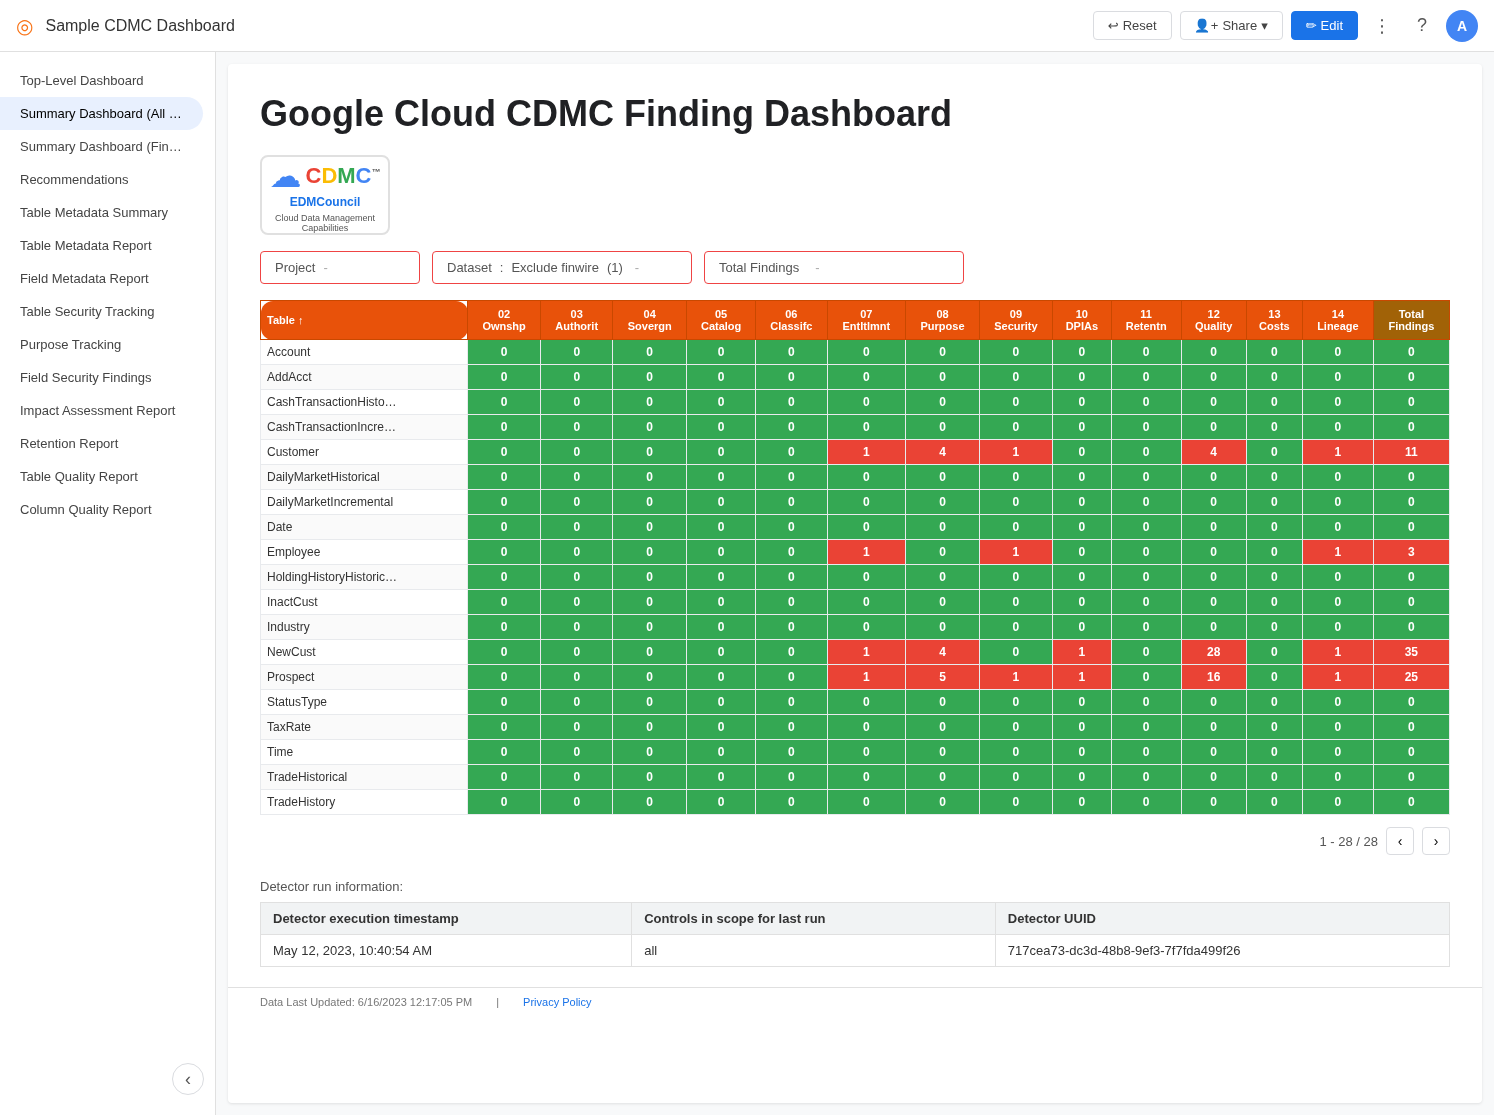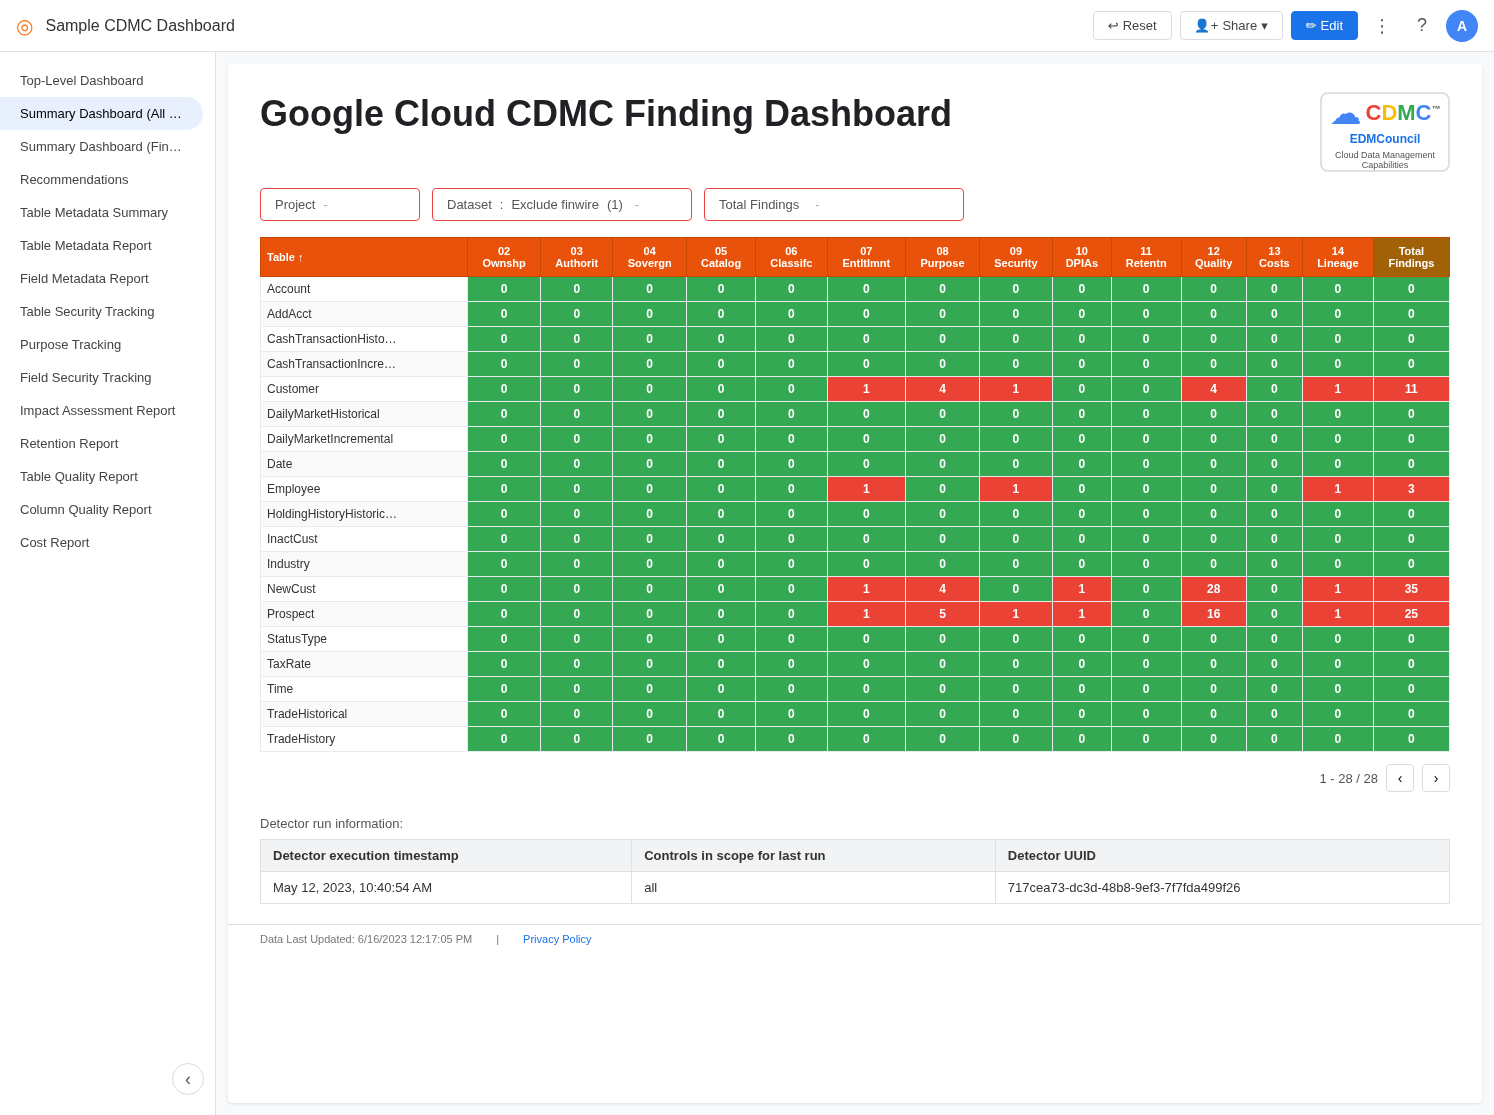--- a/index.html
+++ b/index.html
@@ -24,41 +24,41 @@
 
     
     .sidebar { width: 216px; background: #fff; border-right: 1px solid #e0e0e0; overflow-y: auto; padding: 12px 0; flex-shrink: 0; }
     .sidebar-item { padding: 9px 20px; font-size: 13px; color: #444; cursor: pointer; border-radius: 0 24px 24px 0; margin-right: 12px; white-space: nowrap; overflow: hidden; text-overflow: ellipsis; }
     .sidebar-item.active { background: #e8f0fe; color: #000000; font-weight: 500; }
 
     
     .main { flex: 1; overflow-y: auto; padding: 0; background: #fff; margin: 12px; border-radius: 4px; box-shadow: 0 1px 3px rgba(0,0,0,0.1); }
 
     
-    .dash-header { display: flex; align-items: flex-start; padding: 28px 32px 16px; gap: 36px; }
+    .dash-header { display: flex; align-items: flex-start; padding: 28px 32px 16px; gap: 20px; flex-direction: column; }
     .dash-title { font-size: 36px; font-weight: 700; color: #202124; flex: 1; line-height: 1.2; }
     .cdmc-logo { width: 130px; height: 80px; border: 2px solid #e0e0e0; border-radius: 8px; display: flex; flex-direction: column; align-items: center; justify-content: center; padding: 6px; }
     .cdmc-logo-top { display: flex; align-items: center; gap: 4px; }
     .cdmc-c1 { color: #ea4335; }
     .cdmc-d { color: #fbbc04; }
     .cdmc-m { color: #34a853; }
     .cdmc-c2 { color: #4285f4; }
     .cdmc-subtitle { font-size: 9px; color: #555; text-align: center; margin-top: 4px; }
     .cdmc-edc { font-size: 12px; font-weight: 700; color: #1a73e8; }
 
     
     .filters { display: flex; gap: 12px; padding: 0 32px 16px; }
     .filter-box { border: 1px solid #ef4444; border-radius: 4px; padding: 8px 14px; min-width: 160px; font-size: 13px; color: #555; display: flex; align-items: center; gap: 8px; }
     .filter-box-wide { min-width: 260px; }
 
     
     .table-wrapper { padding: 0 32px; }
     .data-table { width: 100%; border-collapse: collapse; font-size: 12px; }
     .data-table th { background: #e8520a; color: #fff; padding: 7px 6px; text-align: center; font-weight: 600; font-size: 11px; white-space: nowrap; border: 1px solid #c94800; }
-    .data-table th.col-table { text-align: left; }
+    .data-table th.col-table { text-align: left; border-radius: 12px; }
     .data-table td { padding: 5px 6px; text-align: center; border: 1px solid #e8eaed; font-size: 12px; }
     .data-table td.col-table { text-align: left; color: #333; }
     .data-table tr:nth-child(even) td { background: #fafafa; }
     .data-table tr:nth-child(odd) td { background: #fff; }
     .cell-green { background: #34a853 !important; color: #fff !important; font-weight: 600; }
     .cell-red { background: #ea4335 !important; color: #fff !important; font-weight: 600; }
     .cell-red-bold { background: #ea4335 !important; color: #fff !important; font-weight: 700; }
 
     
     .pagination { display: flex; justify-content: flex-end; align-items: center; padding: 12px 32px; gap: 8px; font-size: 13px; color: #555; }
@@ -106,26 +106,25 @@
   <nav class="sidebar">
     <div class="sidebar-item">Top-Level Dashboard</div>
     <div class="sidebar-item active">Summary Dashboard (All Data)</div>
     <div class="sidebar-item">Summary Dashboard (Finding…</div>
     <div class="sidebar-item">Recommendations</div>
     <div class="sidebar-item">Table Metadata Summary</div>
     <div class="sidebar-item">Table Metadata Report</div>
     <div class="sidebar-item">Field Metadata Report</div>
     <div class="sidebar-item">Table Security Tracking</div>
     <div class="sidebar-item">Purpose Tracking</div>
-    <div class="sidebar-item">Field Security Tracking</div>
+    <div class="sidebar-item">Field Security Findings</div>
     <div class="sidebar-item">Impact Assessment Report</div>
     <div class="sidebar-item">Retention Report</div>
     <div class="sidebar-item">Table Quality Report</div>
     <div class="sidebar-item">Column Quality Report</div>
-    <div class="sidebar-item">Cost Report</div>
 
     <div style="position:absolute;bottom:20px;left:0;width:216px;display:flex;justify-content:flex-end;padding-right:12px;">
       <button class="btn-icon" style="border:1px solid #dadce0;background:#fff;">‹</button>
     </div>
   </nav>
 
   <div class="main">
 
     <div class="dash-header">
       <div class="dash-title">Google Cloud CDMC Finding Dashboard</div>

